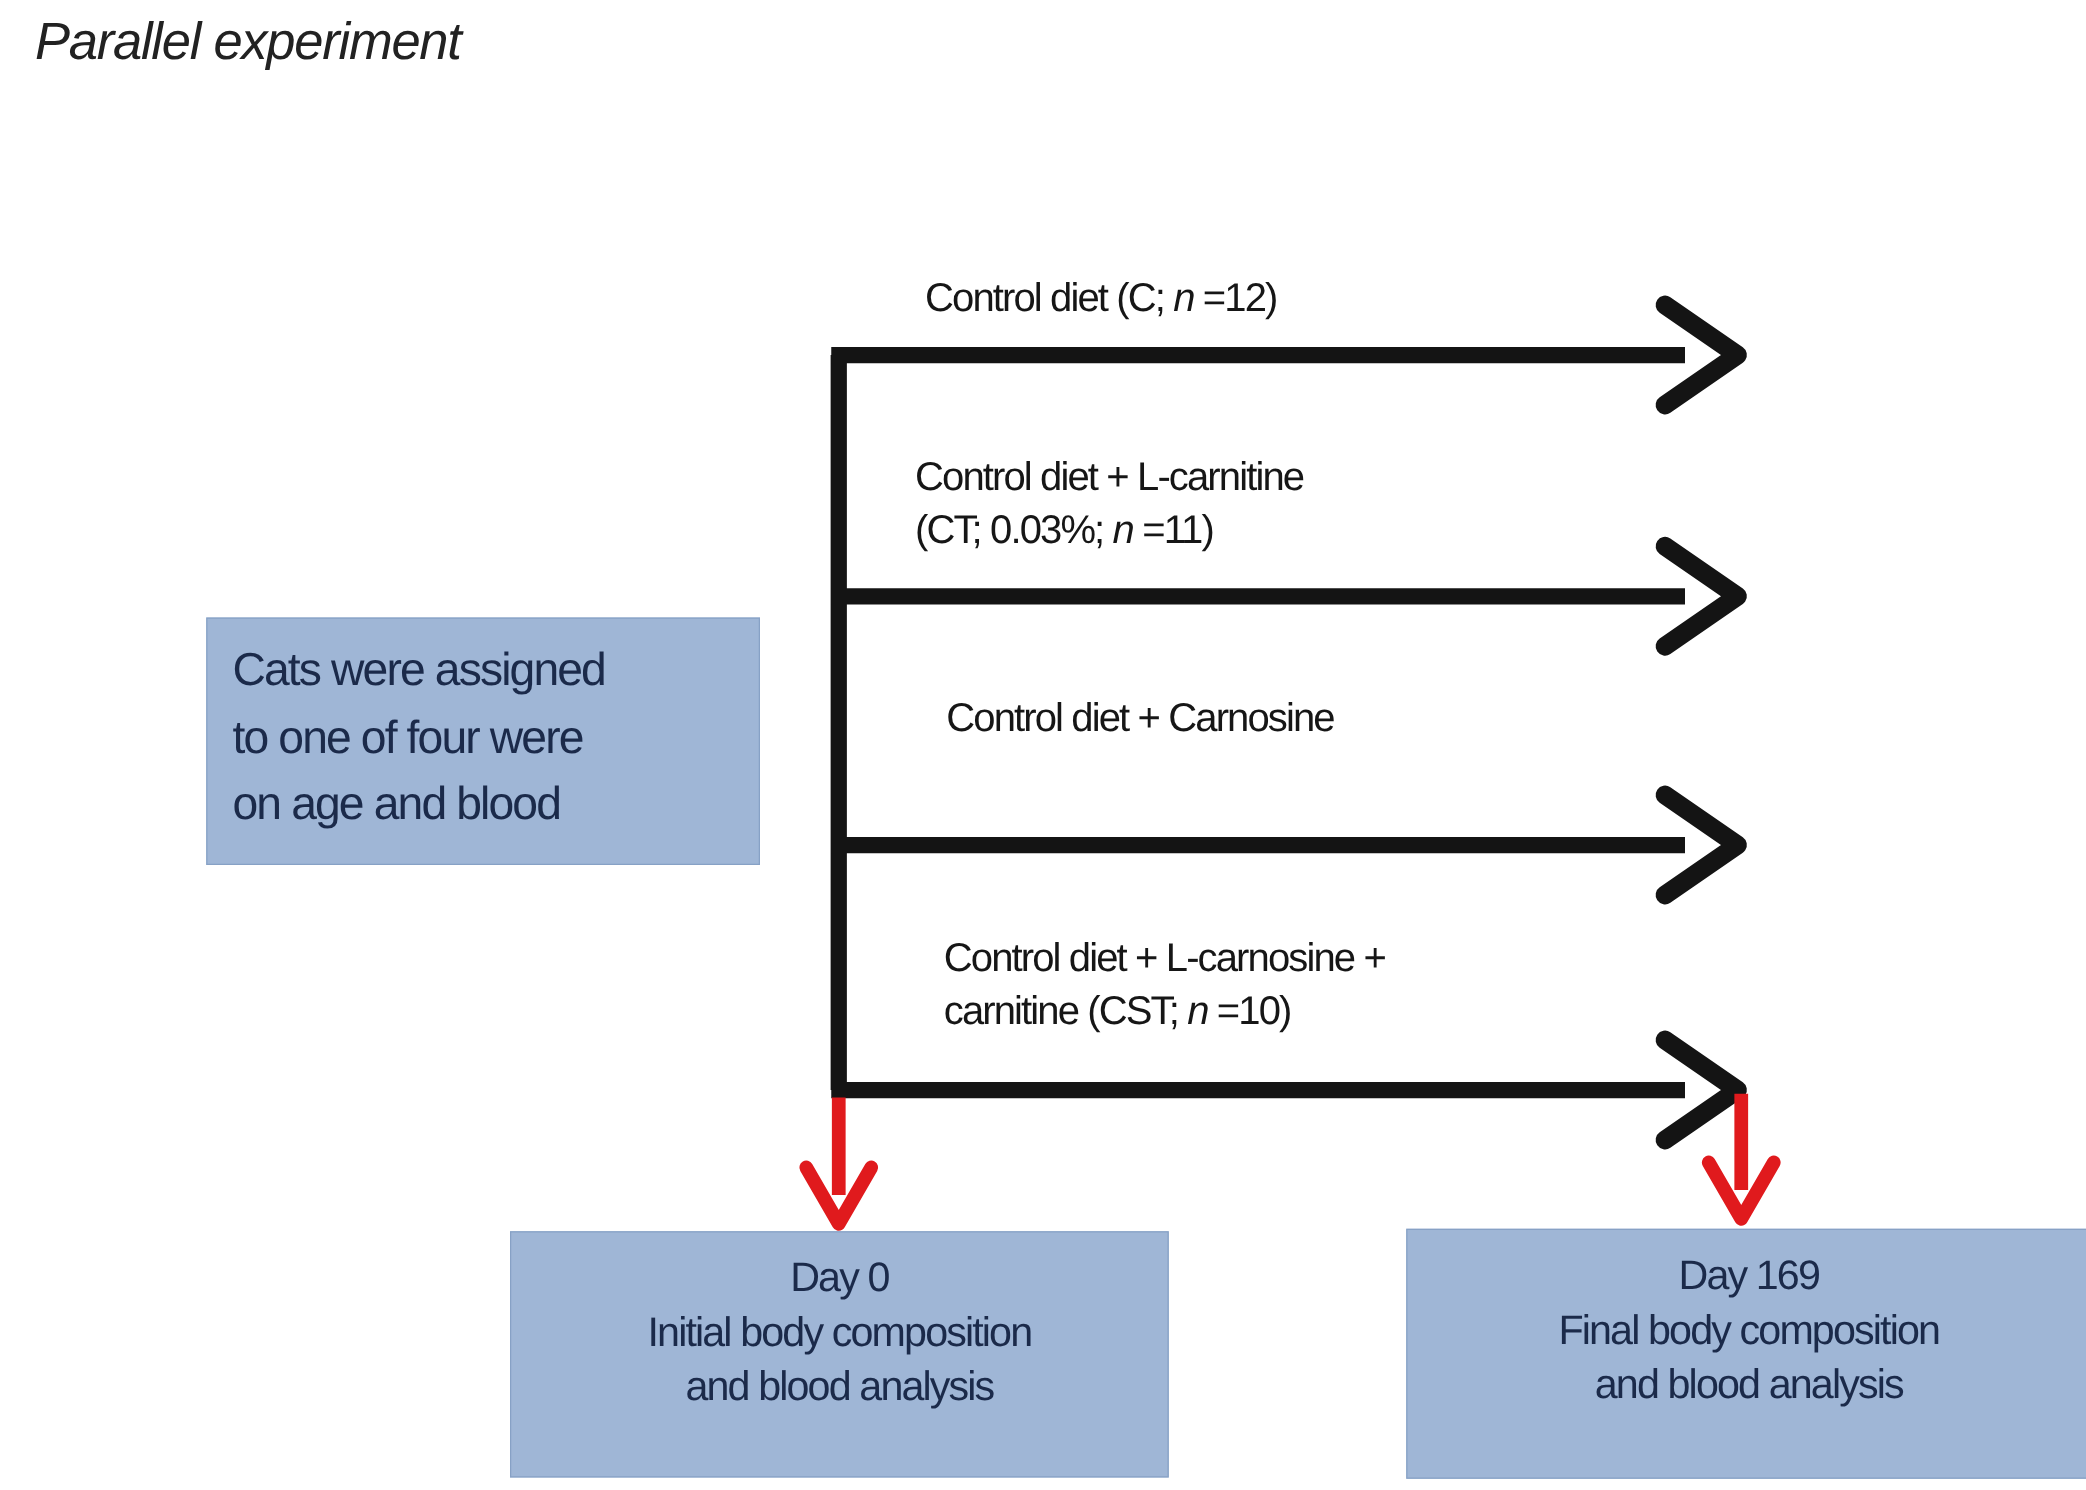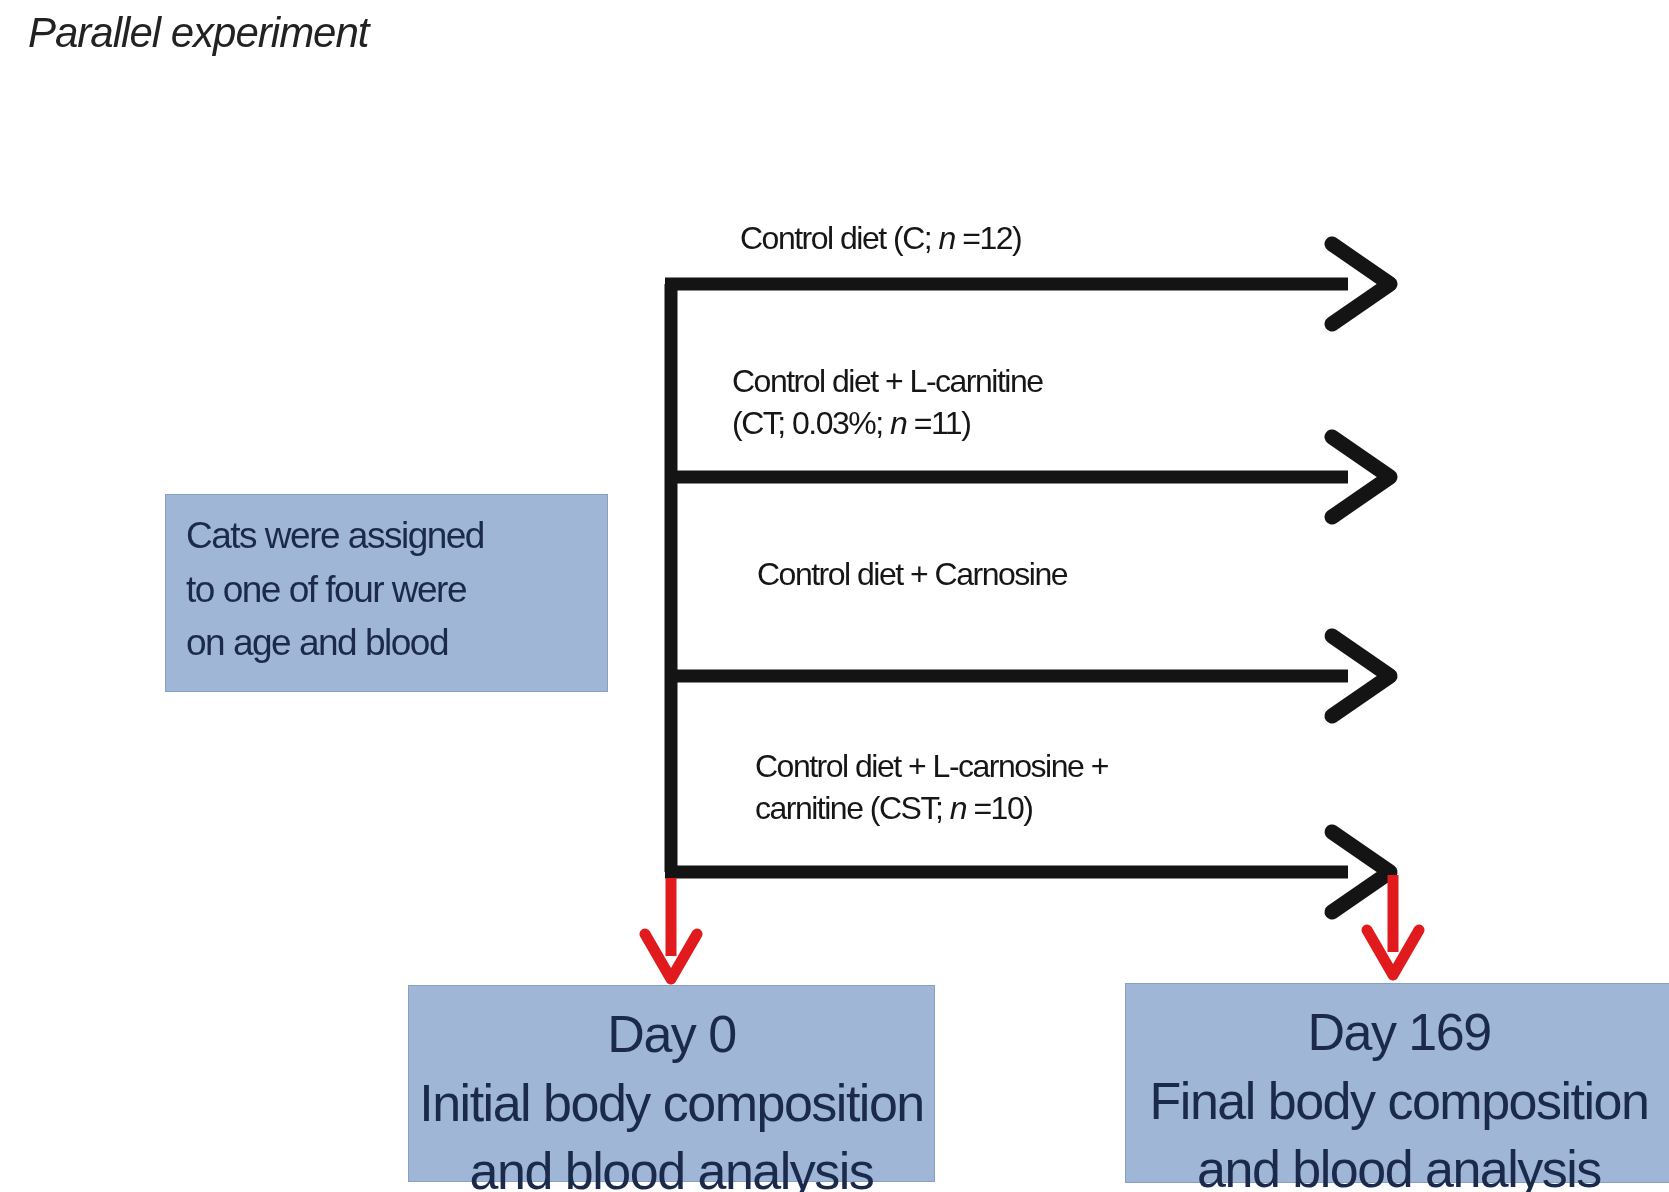--- a/index.html
+++ b/index.html
@@ -33,21 +33,21 @@
   }
   .assignment .ln{white-space:nowrap;}
   .armlabel{
     position:absolute;
     font-size:32px;line-height:1.3;letter-spacing:-1.5px;
     color:#161616;
     white-space:nowrap;
   }
   .daybox{
     text-align:center;
-    font-size:52px;line-height:1.32;letter-spacing:-1.5px;
+    font-size:33px;line-height:1.32;letter-spacing:-1.5px;
     padding-top:14px;
   }
   .daybox .ln{white-space:nowrap;}
   #day0-box{left:408px;top:985px;width:527px;height:197px;}
   #day169-box{left:1125px;top:983px;width:548px;height:200px;}
   svg.arrows{position:absolute;left:0;top:0;}
   .black-stroke{stroke:var(--arrow-black,#141414);fill:none;}
   .red-stroke{stroke:var(--arrow-red,#e01a1d);fill:none;}
 </style>
 </head>

